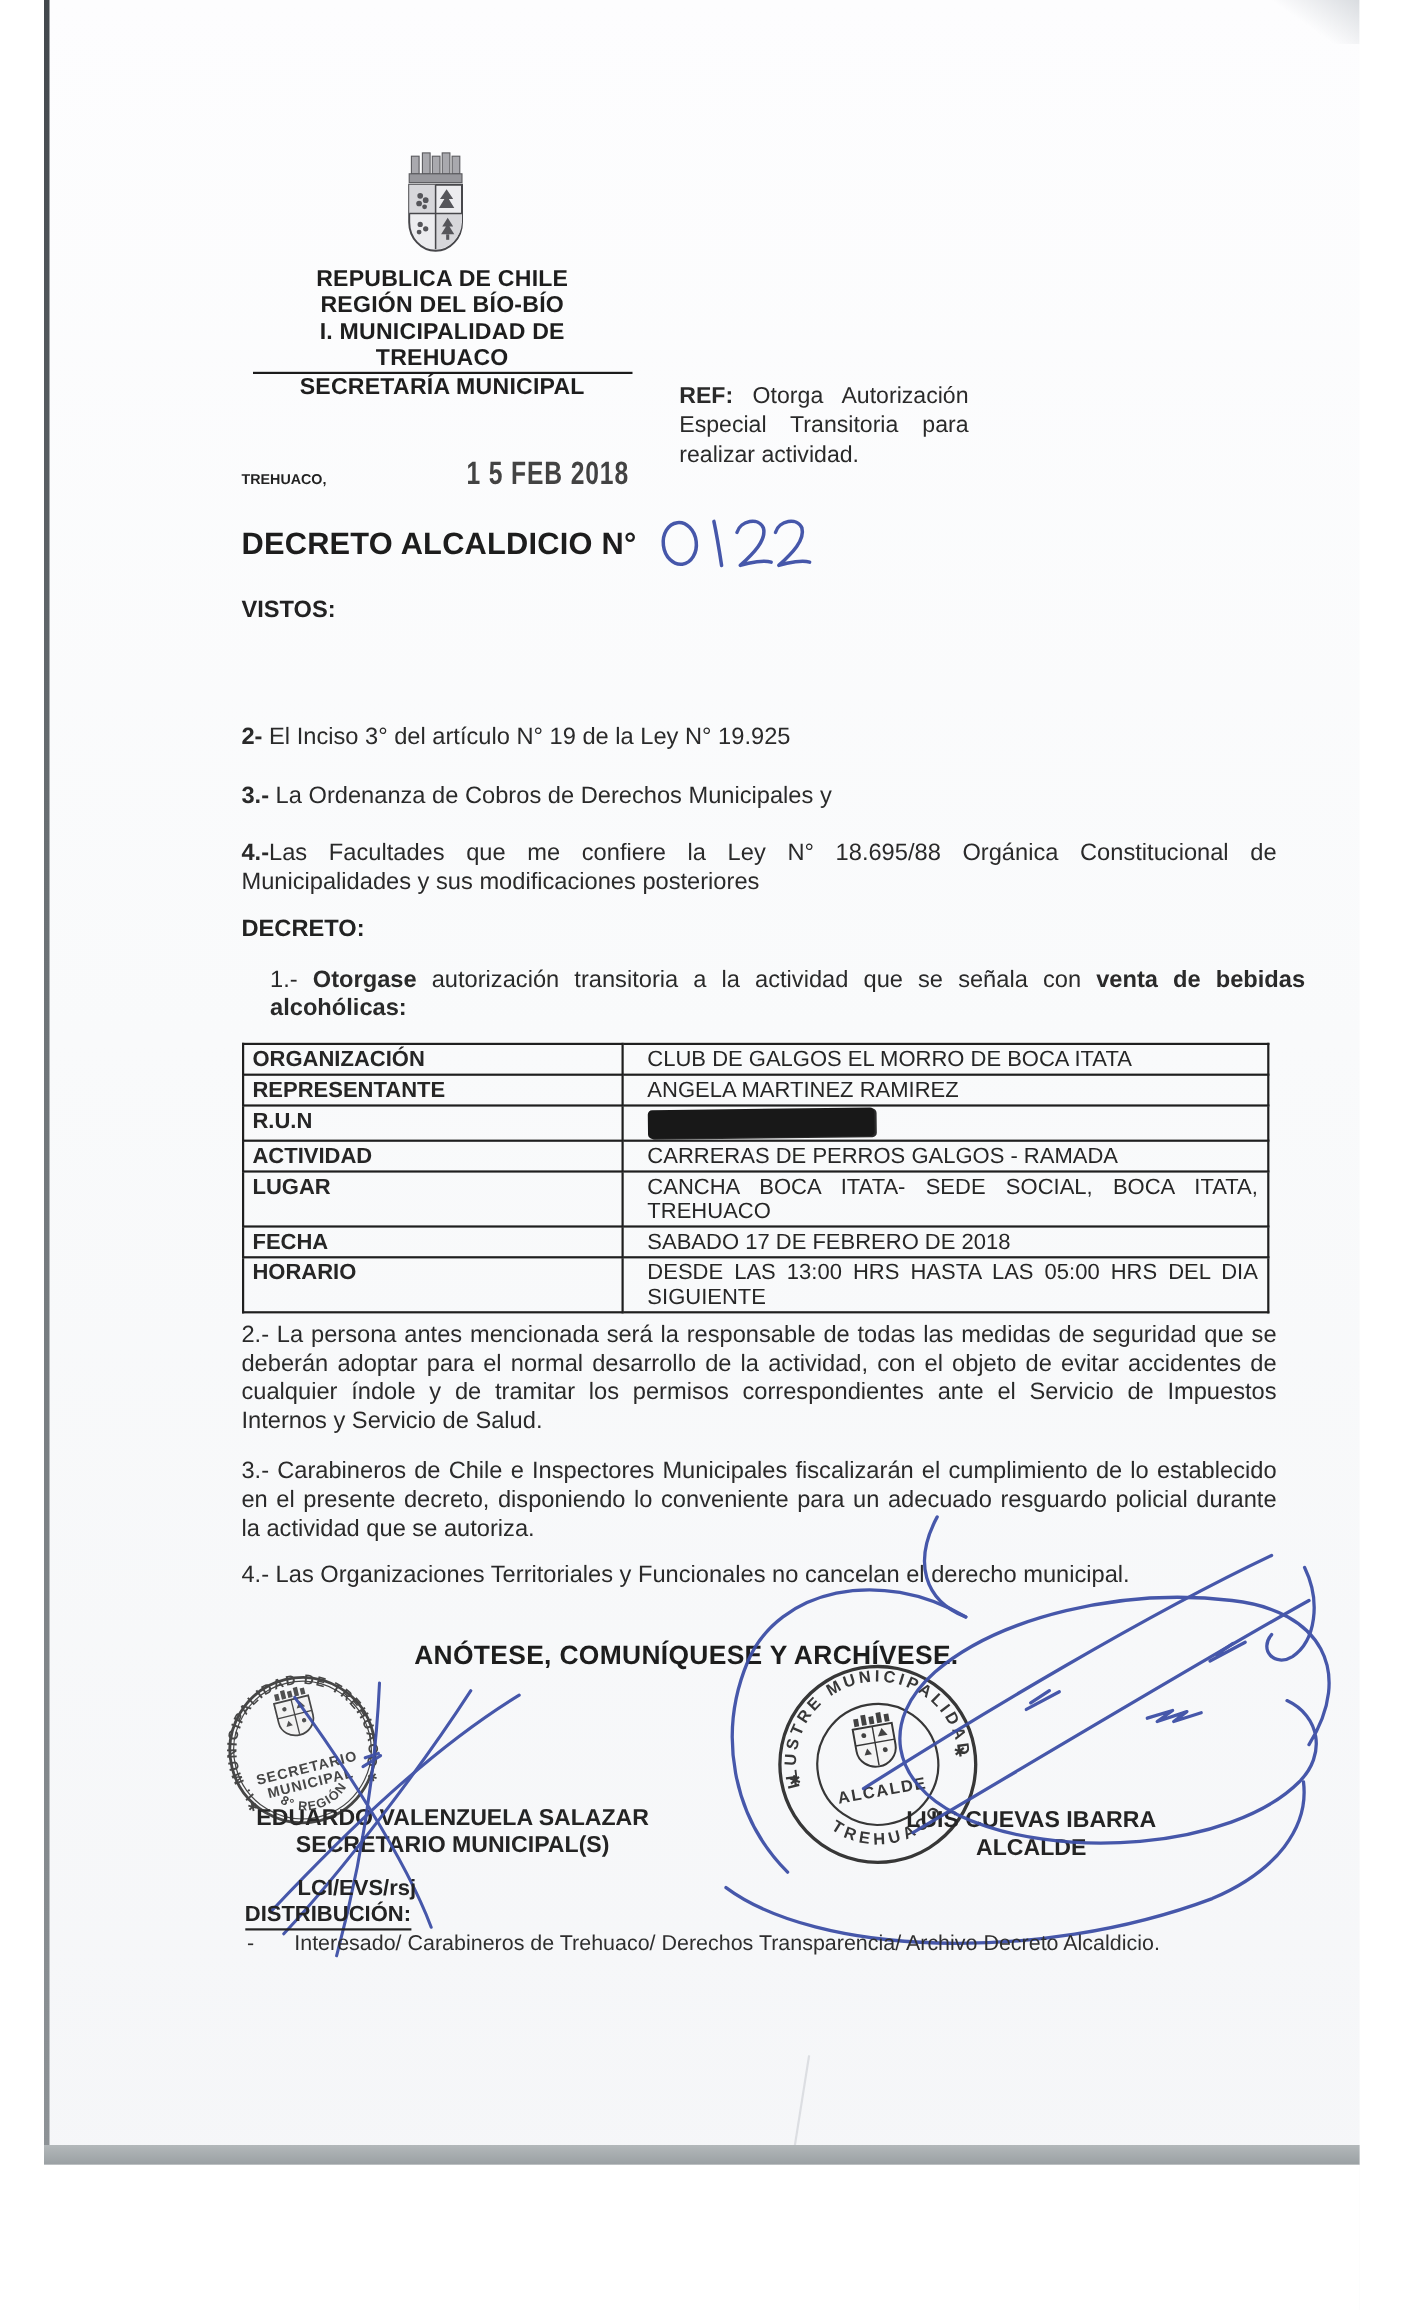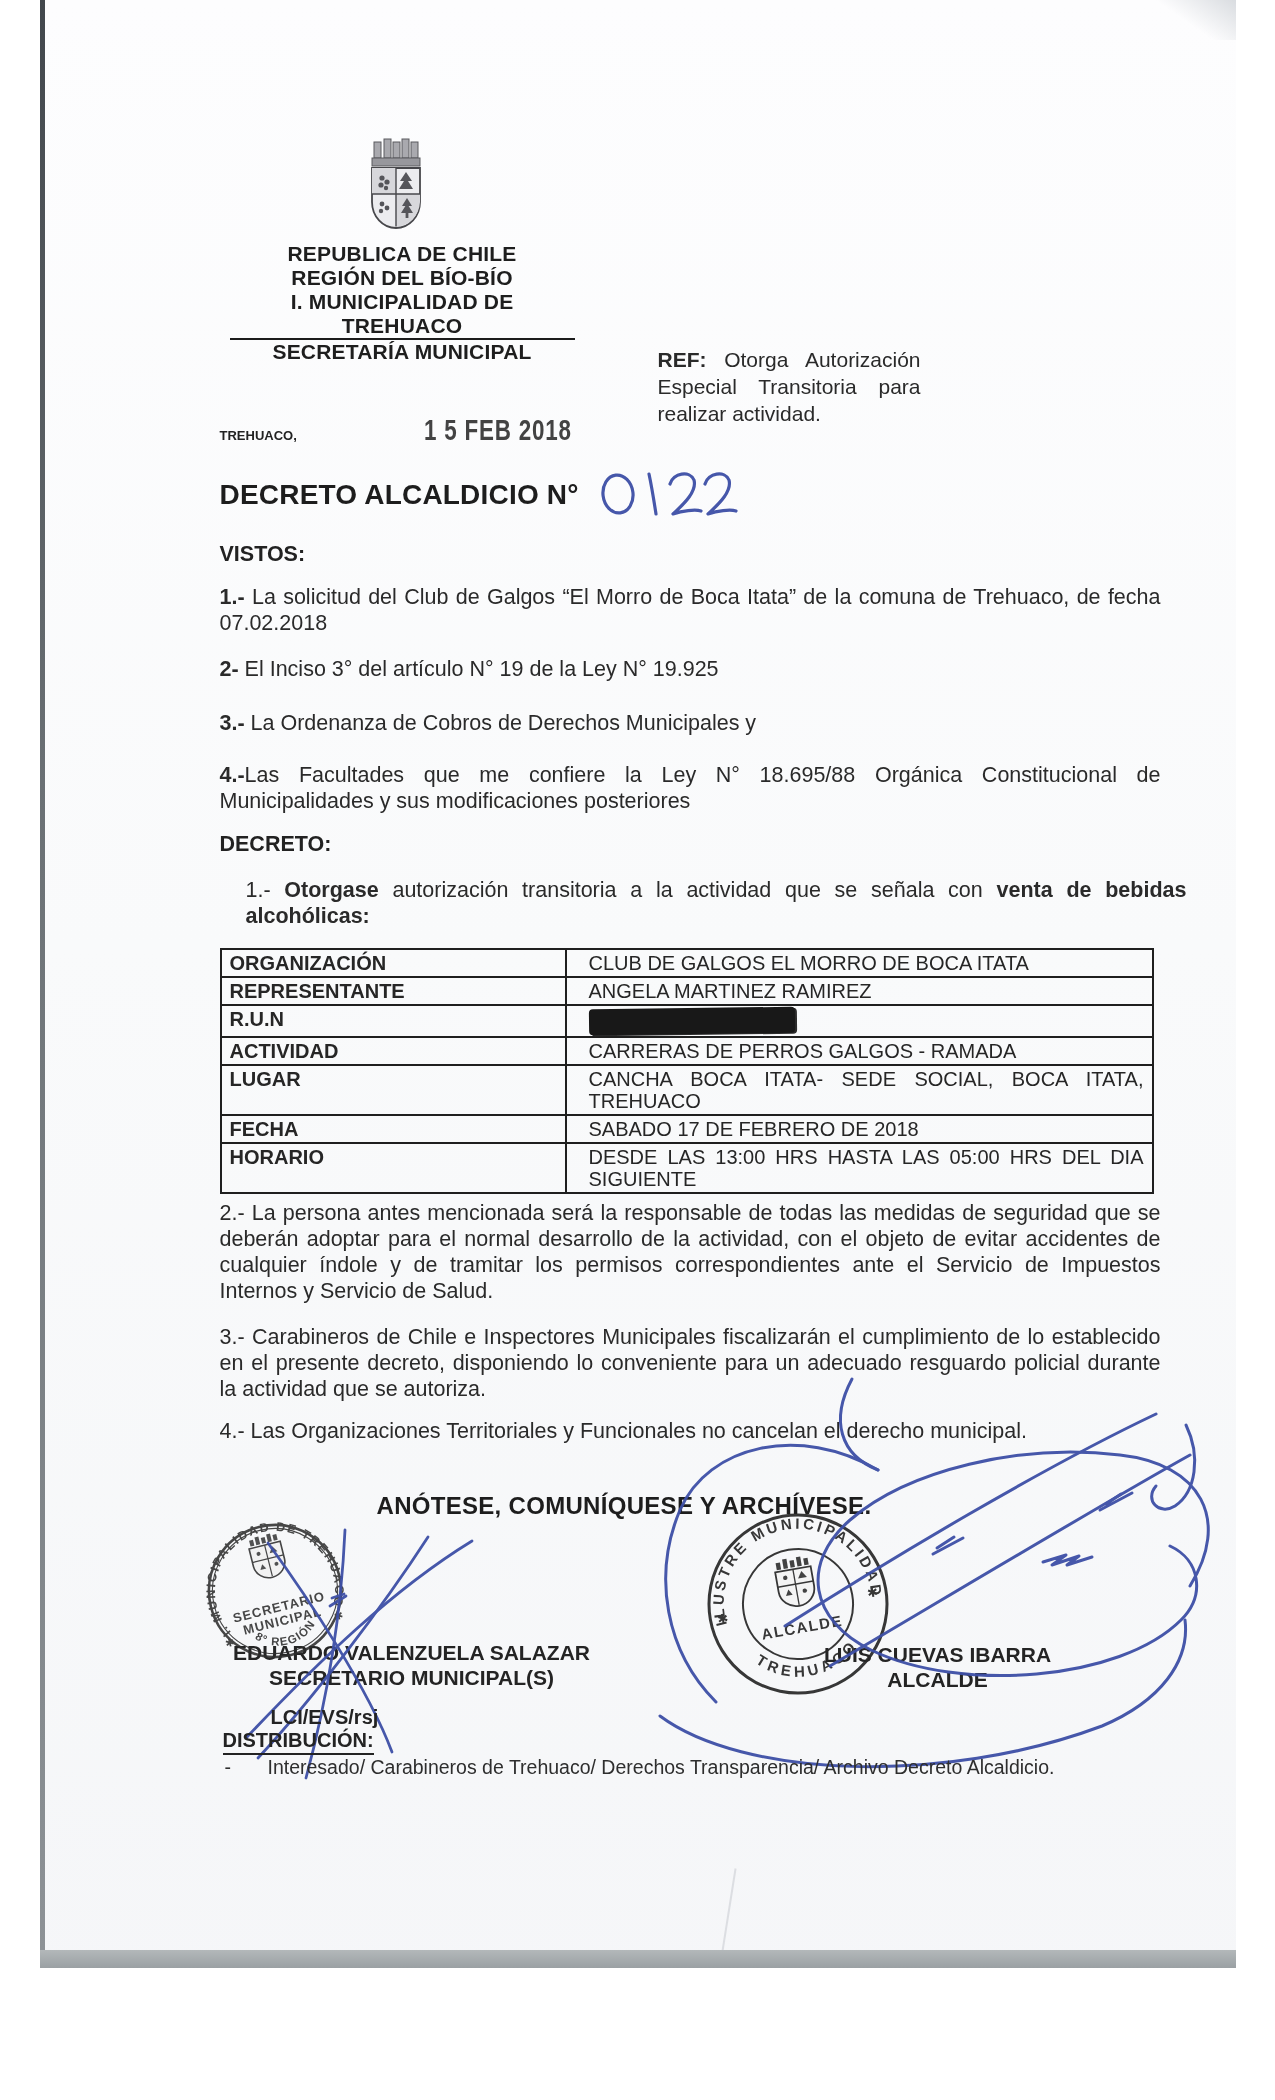--- a/index.html
+++ b/index.html
@@ -17,21 +17,21 @@
     background:linear-gradient(215deg,#d9dce0 0%,rgba(255,255,255,0) 55%);}
   .fold-mark{position:absolute;left:688px;top:1868px;width:2px;height:84px;
     background:#dcdee2;transform:rotate(9deg);}
   .abs{position:absolute;}
   .b{font-weight:bold;}
   .just{text-align:justify;}
   .body-text{font-size:21.5px;line-height:26px;color:#2a2a2a;}
   .org-header{left:190px;top:242px;width:345px;text-align:center;
     font-weight:bold;font-size:21px;line-height:24px;color:#1e1e1e;letter-spacing:.2px;}
   .org-underline{display:inline-block;border-bottom:2.5px solid #1c1c1c;padding-bottom:0px;}
-  .ref-block{left:578px;top:346px;width:263px;font-size:21px;line-height:27px;color:#2a2a2a;margin-left:40px;}
+  .ref-block{left:578px;top:346px;width:263px;font-size:21px;line-height:27px;color:#2a2a2a;}
   .city{left:180px;top:428px;font-size:13px;font-weight:bold;color:#222;}
   .date-stamp{left:384px;top:414px;font-size:28px;font-weight:bold;color:#343434;
     letter-spacing:1px;transform:scaleX(.8) scaleY(1.05);transform-origin:left top;
     font-family:"Liberation Sans",sans-serif;opacity:.92;}
   .decree-title{left:180px;top:479px;font-size:28px;font-weight:bold;color:#1d1d1d;letter-spacing:.2px;}
   .h-sec{font-size:21.5px;font-weight:bold;color:#222;}
   .doc-table{position:absolute;left:180px;top:948px;width:934px;border-collapse:collapse;}
   .doc-table td{border:2px solid #1f1f1f;font-size:20px;line-height:22px;
     padding:2px 8px 2px 8px;vertical-align:top;color:#262626;}
   .doc-table td.lbl{width:327px;font-weight:bold;}
@@ -94,23 +94,20 @@
   <div class="abs ref-block just">
     <span class="b">REF:</span><span> Otorga Autorización Especial Transitoria para realizar actividad.</span>
   </div>
 
   <div class="abs city">TREHUACO,</div>
   <div class="abs date-stamp">1 5 FEB 2018</div>
 
   <div class="abs decree-title">DECRETO ALCALDICIO N°</div>
 
   <div class="abs h-sec" style="left:180px;top:542px;">VISTOS:</div>
-  <div class="abs body-text just" style="left:180px;top:584px;width:941px;">
-    <span class="b">1.-</span><span> La solicitud del Club de Galgos “El Morro de Boca Itata” de la comuna de Trehuaco, de fecha 07.02.2018</span>
-  </div>
   <div class="abs body-text" style="left:180px;top:656px;width:941px;">
     <span class="b">2-</span><span> El Inciso 3° del artículo N° 19 de la Ley N° 19.925</span>
   </div>
   <div class="abs body-text" style="left:180px;top:710px;width:941px;">
     <span class="b">3.-</span><span> La Ordenanza de  Cobros de Derechos Municipales y</span>
   </div>
   <div class="abs body-text just" style="left:180px;top:762px;width:941px;">
     <span class="b">4.-</span><span>Las Facultades que me confiere la Ley N° 18.695/88 Orgánica Constitucional de Municipalidades y sus modificaciones posteriores</span>
   </div>
 

